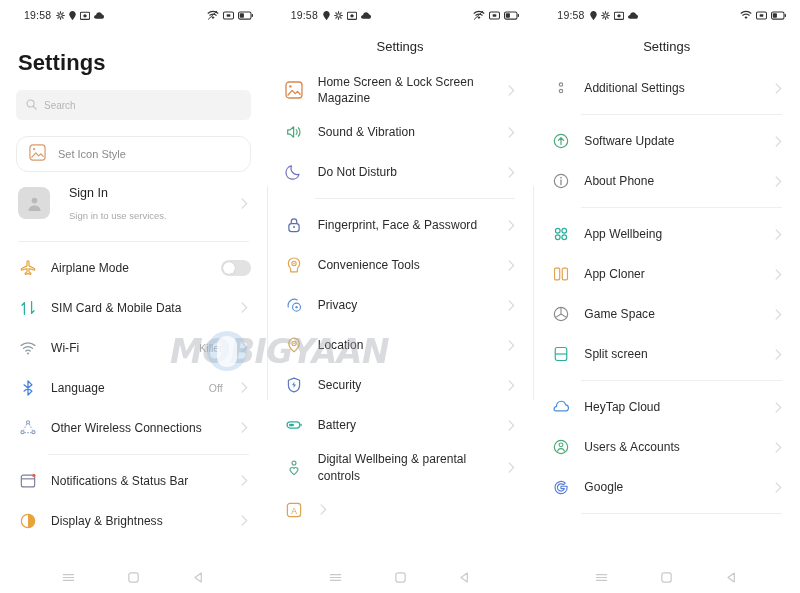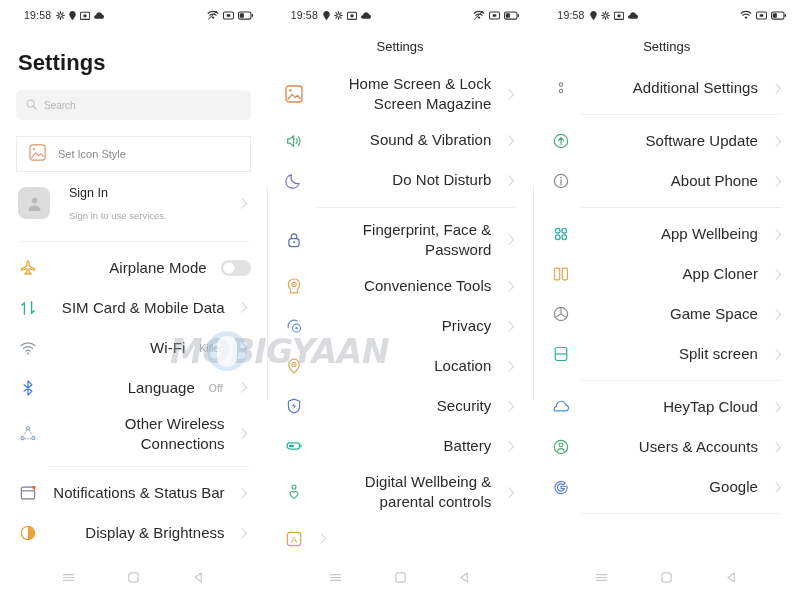--- a/index.html
+++ b/index.html
@@ -72,21 +72,21 @@
     padding: 0 10px;
     gap: 7px;
   }
   .search-ph { font-size: 10px; color: #b5b5b5; }
 
   
   .iconstyle {
     margin: 16px 16px 0;
     height: 36px;
     border: 1px solid #ececec;
-    border-radius: 0;
+    border-radius: 12px;
     display: flex;
     align-items: center;
     padding: 0 12px;
     gap: 12px;
     background: #fff;
   }
   .iconstyle-label { font-size: 11px; color: #8a8a8a; }
 
   
   .account {
@@ -121,25 +121,24 @@
     padding: 6px 16px 6px 18px;
     gap: 14px;
   }
   .row-ico {
     width: 19px; height: 19px;
     flex: 0 0 19px;
     display: flex; align-items: center; justify-content: center;
   }
   .row-label {
     flex: 1;
-    font-size: 15px;
+    font-size: 12px;
     color: #2a2a2a;
     line-height: 1.35;
     letter-spacing: .05px;
-    text-align: right;
   }
   .row-value {
     font-size: 10.5px;
     color: #a8a8a8;
     margin-right: 2px;
   }
   .chev {
     width: 12px; flex: 0 0 12px;
     display: flex; align-items: center; justify-content: center;
     opacity: .65;

